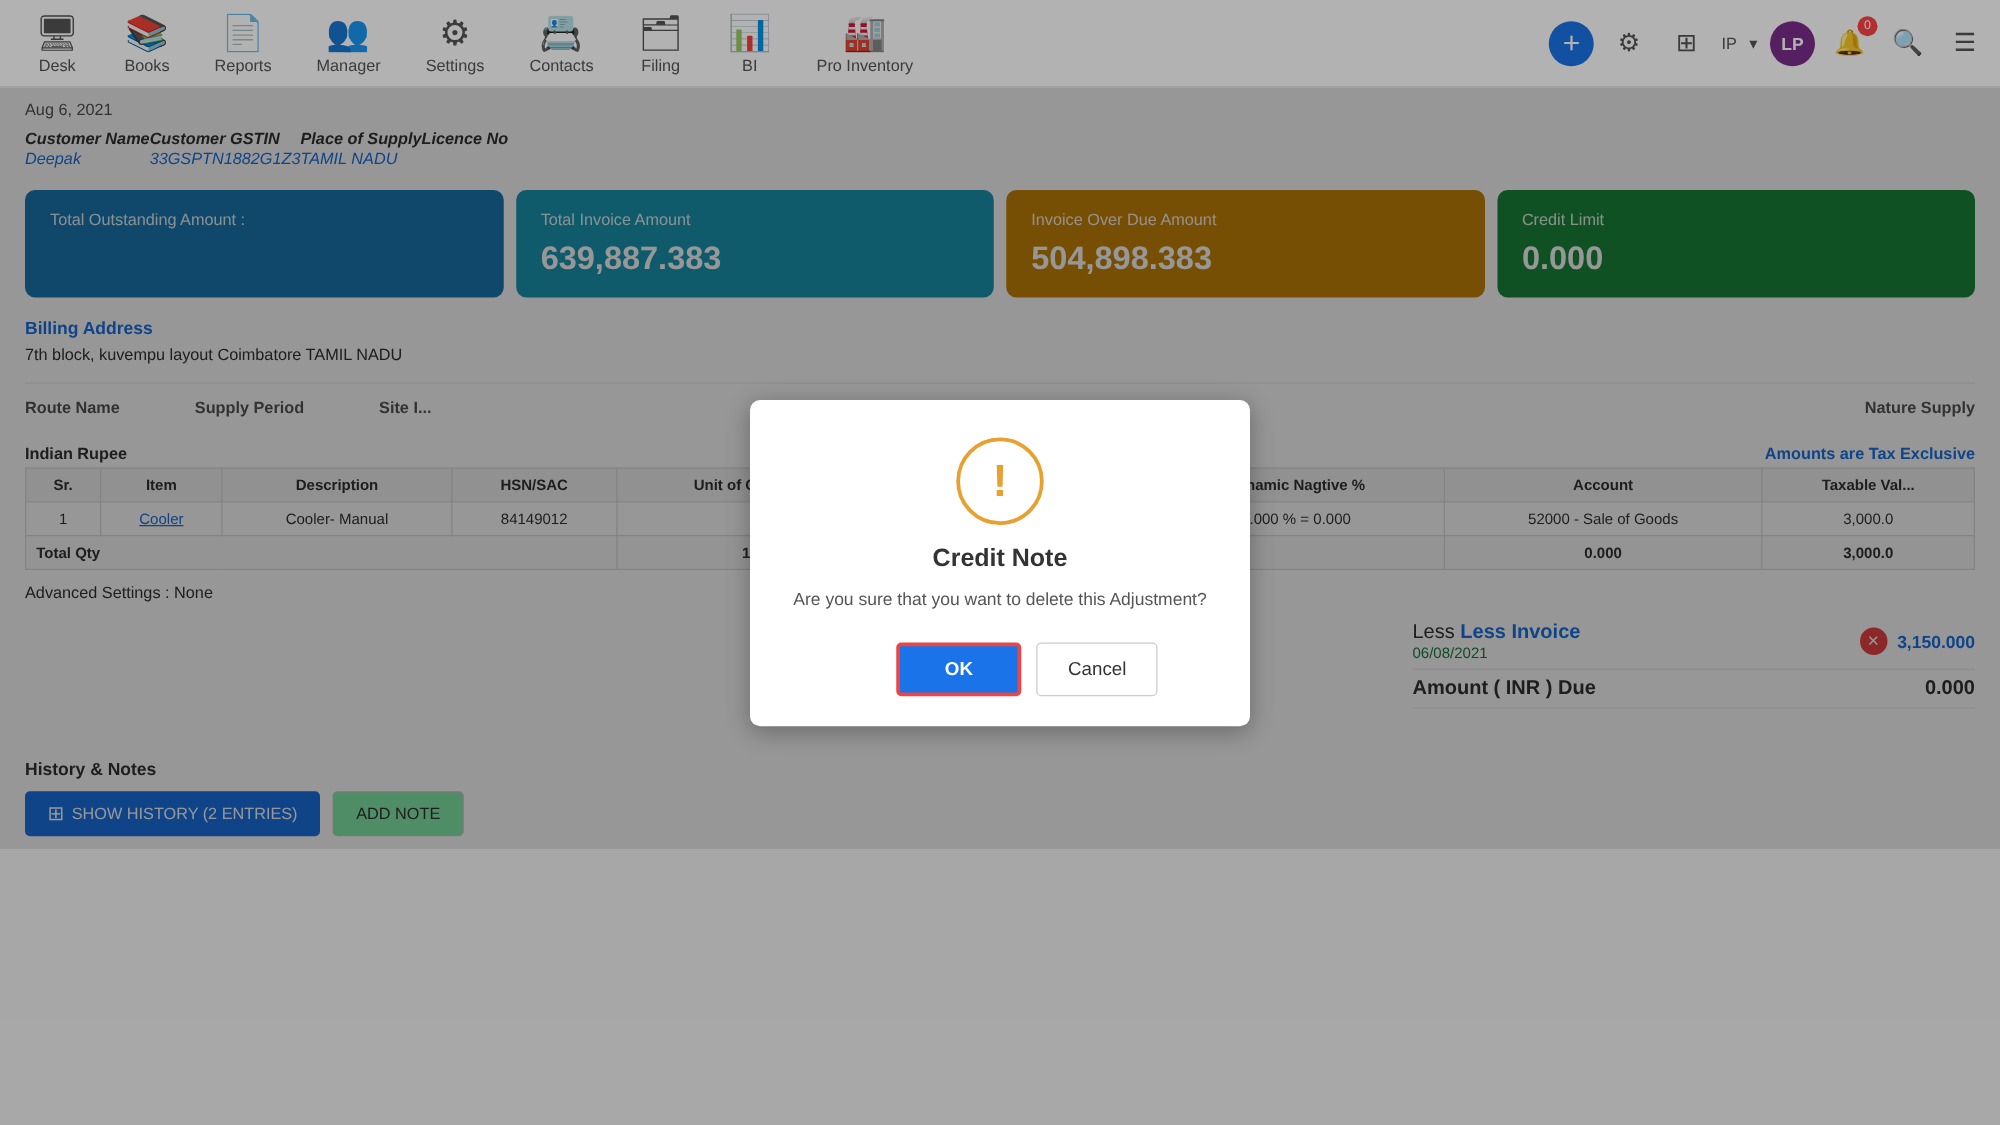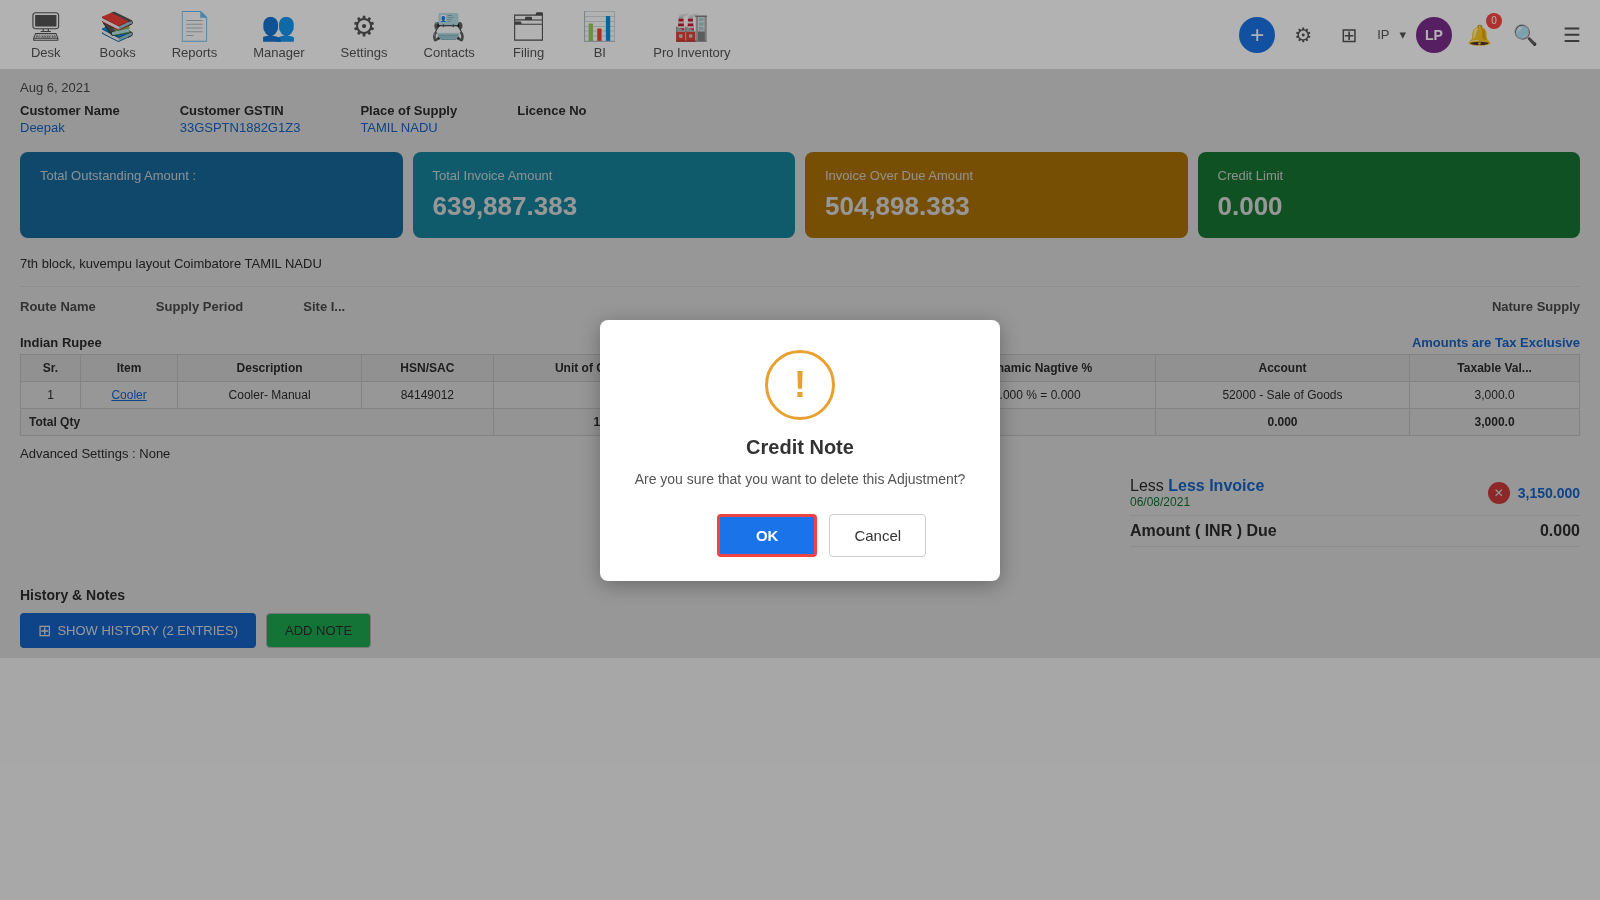--- a/index.html
+++ b/index.html
@@ -83,22 +83,22 @@
     }
 
     .date-label {
       font-size: 13px;
       color: #555;
       margin-bottom: 8px;
     }
 
     .customer-info {
       display: flex;
-      gap: 60px;
       margin-bottom: 16px;
+      font-style: italic;
     }
     .info-field label {
       font-size: 13px;
       color: #333;
       font-weight: bold;
       display: block;
     }
     .info-field .value {
       font-size: 13px;
       color: #1a73e8;
@@ -203,21 +203,21 @@
       background: #1a73e8;
       color: #fff;
       border: none;
       padding: 8px 18px;
       border-radius: 4px;
       font-size: 13px;
       cursor: pointer;
       display: flex; align-items: center; gap: 6px;
     }
     .btn-add-note {
-      background: #22c55e;
+      background: #86efac;
       color: #333;
       border: 1px solid #ccc;
       padding: 8px 18px;
       border-radius: 4px;
       font-size: 13px;
       cursor: pointer;
     }
 
     
     .modal-overlay {
@@ -376,20 +376,21 @@
       <div class="card-label">Invoice Over Due Amount</div>
       <div class="card-value">504,898.383</div>
     </div>
     <div class="card card-green">
       <div class="card-label">Credit Limit</div>
       <div class="card-value">0.000</div>
     </div>
   </div>
 
   <div class="billing-section">
+    <div class="billing-title">Billing Address</div>
     <div class="billing-addr">7th block, kuvempu layout Coimbatore TAMIL NADU</div>
   </div>
 
   <div class="route-row">
     <div>
       <label style="font-size:13px;color:#555;font-weight:bold;">Route Name</label>
     </div>
     <div>
       <label style="font-size:13px;color:#555;font-weight:bold;">Supply Period</label>
     </div>

